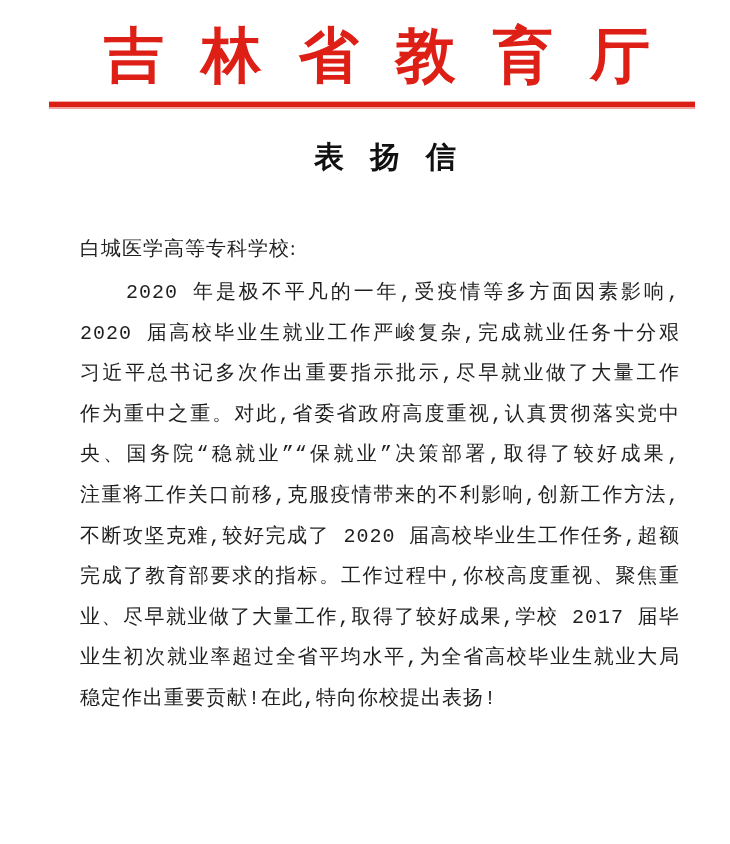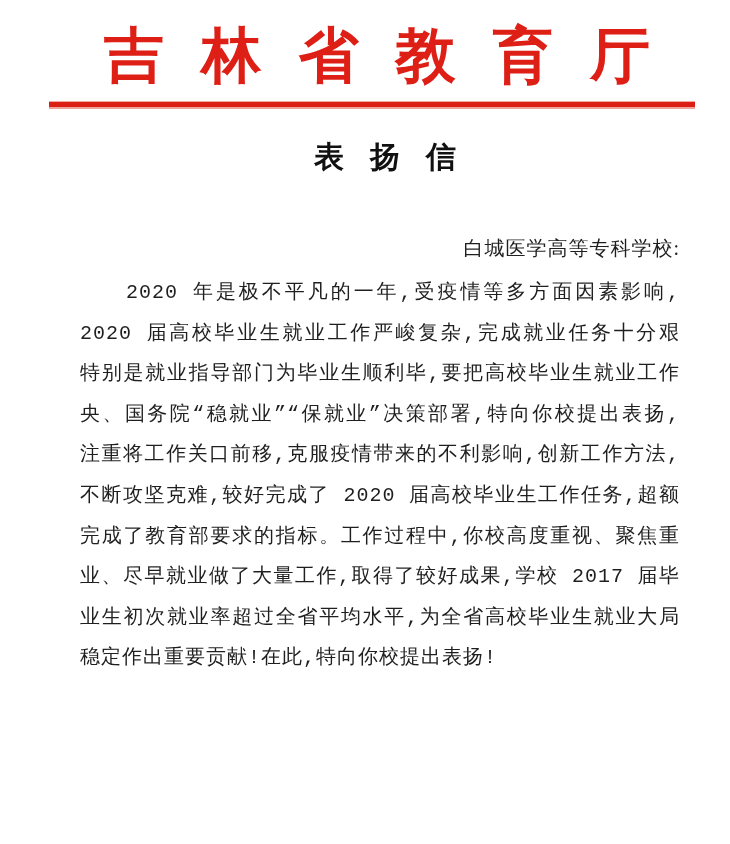--- a/index.html
+++ b/index.html
@@ -52,21 +52,21 @@
     font-family: "Liberation Sans", "DejaVu Sans", sans-serif;
     white-space: nowrap;
   }
   .letter-body {
     margin: 58px 62px 0 68px;  
     color: #1f1f1f;
     font-size: 20px;
   }
   .salutation {
     line-height: 30px;
-    text-align: right;
+    text-align: left;
     letter-spacing: 1px;
   }
   .paragraph {
     margin-top: 10px;
   }
   .body-line {
     line-height: 40.6px;
     height: 40.6px;
     text-align: justify;
     text-align-last: justify;
@@ -92,22 +92,23 @@
   <div class="rule"></div>
 
   <h2 class="doc-title">表扬信</h2>
 
   <div class="letter-body">
     <div class="salutation">白城医学高等专科学校:</div>
 
     <div class="paragraph">
         <div class="body-line">2020 年是极不平凡的一年,受疫情等多方面因素影响,</div>
         <div class="body-line">2020 届高校毕业生就业工作严峻复杂,完成就业任务十分艰巨。</div>
-        <div class="body-line">特别是就业指导部门为毕业生顺利毕,要把高校毕业生就业工作</div>
-        <div class="body-line">央、国务院“稳就业”“保就业”决策部署,特向你校提出表扬,</div>
+        <div class="body-line">习近平总书记多次作出重要指示批示,尽早就业做了大量工作</div>
+        <div class="body-line">作为重中之重。对此,省委省政府高度重视,认真贯彻落实党中</div>
+        <div class="body-line">央、国务院“稳就业”“保就业”决策部署,取得了较好成果,</div>
         <div class="body-line">注重将工作关口前移,克服疫情带来的不利影响,创新工作方法,</div>
         <div class="body-line">不断攻坚克难,较好完成了 2020 届高校毕业生工作任务,超额</div>
         <div class="body-line">完成了教育部要求的指标。工作过程中,你校高度重视、聚焦重</div>
         <div class="body-line">业、尽早就业做了大量工作,取得了较好成果,学校 2017 届毕</div>
         <div class="body-line">业生初次就业率超过全省平均水平,为全省高校毕业生就业大局</div>
         <div class="body-line">稳定作出重要贡献!在此,特向你校提出表扬!</div>
       </div>
   </div>
 
 </div>

